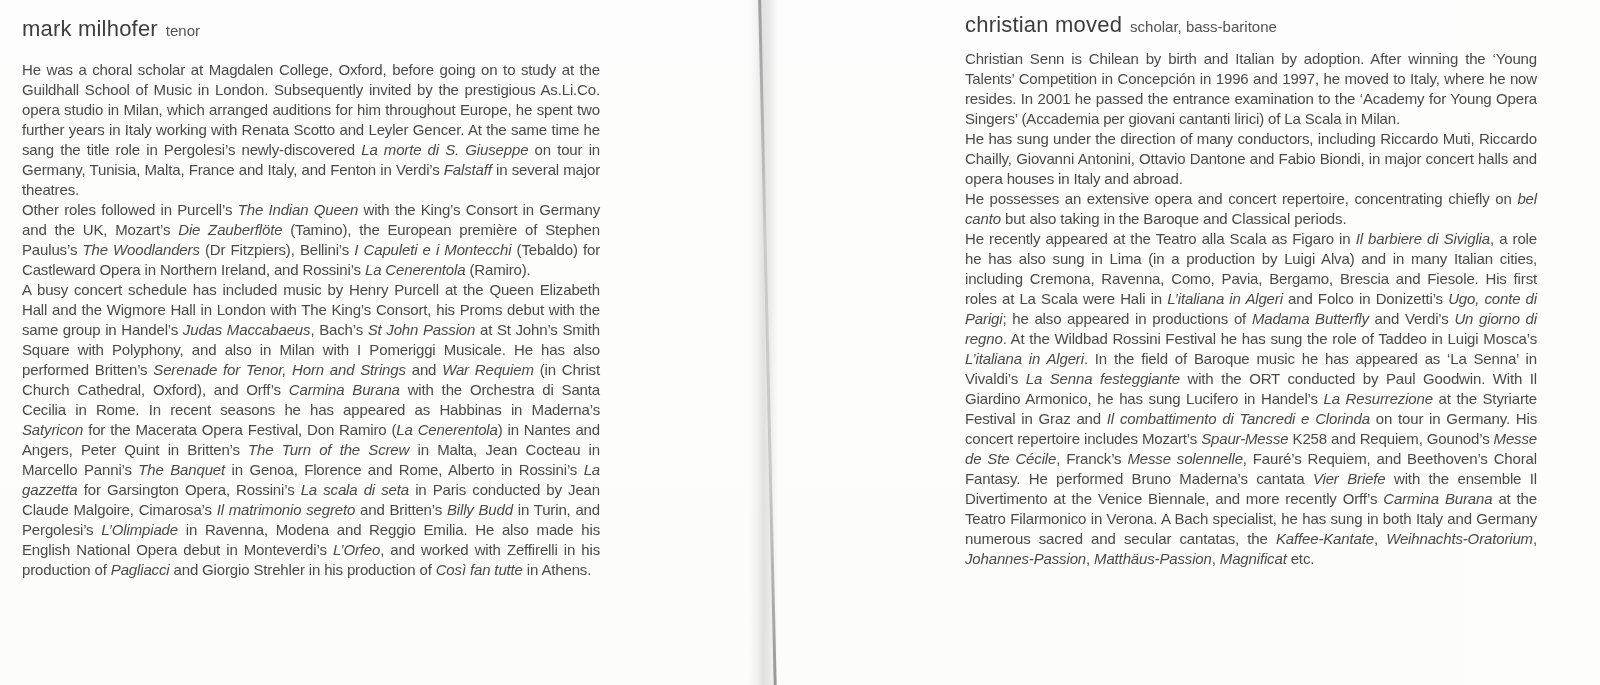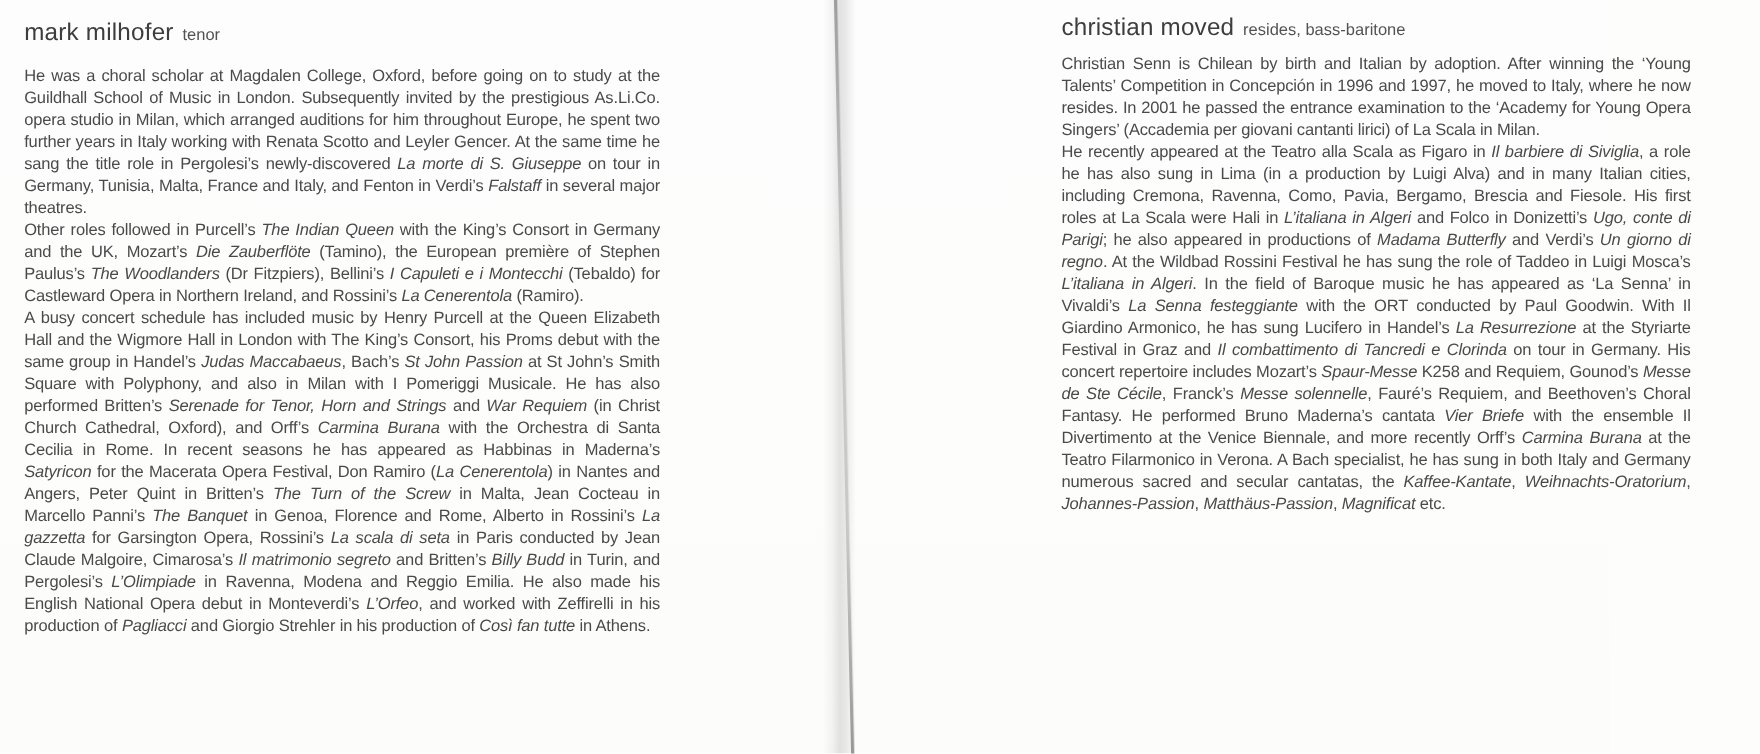--- a/index.html
+++ b/index.html
@@ -89,21 +89,23 @@
         <p><span>Other roles followed in Purcell’s </span><em>The Indian Queen</em><span> with the King’s Consort in Germany and the UK, Mozart’s </span><em>Die Zauberflöte</em><span> (Tamino), the European première of Stephen Paulus’s </span><em>The Woodlanders</em><span> (Dr Fitzpiers), Bellini’s </span><em>I Capuleti e i Montecchi</em><span> (Tebaldo) for Castleward Opera in Northern Ireland, and Rossini’s </span><em>La Cenerentola</em><span> (Ramiro).</span></p>
         <p><span>A busy concert schedule has included music by Henry Purcell at the Queen Elizabeth Hall and the Wigmore Hall in London with The King’s Consort, his Proms debut with the same group in Handel’s </span><em>Judas Maccabaeus</em><span>, Bach’s </span><em>St John Passion</em><span> at St John’s Smith Square with Polyphony, and also in Milan with I Pomeriggi Musicale. He has also performed Britten’s </span><em>Serenade for Tenor, Horn and Strings</em><span> and </span><em>War Requiem</em><span> (in Christ Church Cathedral, Oxford), and Orff’s </span><em>Carmina Burana</em><span> with the Orchestra di Santa Cecilia in Rome. In recent seasons he has appeared as Habbinas in Maderna’s </span><em>Satyricon</em><span> for the Macerata Opera Festival, Don Ramiro (</span><em>La Cenerentola</em><span>) in Nantes and Angers, Peter Quint in Britten’s </span><em>The Turn of the Screw</em><span> in Malta, Jean Cocteau in Marcello Panni’s </span><em>The Banquet</em><span> in Genoa, Florence and Rome, Alberto in Rossini’s </span><em>La gazzetta</em><span> for Garsington Opera, Rossini’s </span><em>La scala di seta</em><span> in Paris conducted by Jean Claude Malgoire, Cimarosa’s </span><em>Il matrimonio segreto</em><span> and Britten’s </span><em>Billy Budd</em><span> in Turin, and Pergolesi’s </span><em>L’Olimpiade</em><span> in Ravenna, Modena and Reggio Emilia. He also made his English National Opera debut in Monteverdi’s </span><em>L’Orfeo</em><span>, and worked with Zeffirelli in his production of </span><em>Pagliacci</em><span> and Giorgio Strehler in his production of </span><em>Così fan tutte</em><span> in Athens.</span></p>
       </div>
   </section>
 
   <div class="fold-band"></div>
   <div class="fold-line"></div>
 
   <section class="page page-right">
     <header class="bio-header">
-      <span class="artist-name">christian moved</span><span class="artist-role">resides, bass-baritone</span>
+      <span class="artist-name">christian moved</span><span class="artist-role">scholar, bass-baritone</span>
     </header>
     <div class="bio-text">
         <p><span>Christian Senn is Chilean by birth and Italian by adoption. After winning the ‘Young Talents’ Competition in Concepción in 1996 and 1997, he moved to Italy, where he now resides. In 2001 he passed the entrance examination to the ‘Academy for Young Opera Singers’ (Accademia per giovani cantanti lirici) of La Scala in Milan.</span></p>
+        <p><span>He has sung under the direction of many conductors, including Riccardo Muti, Riccardo Chailly, Giovanni Antonini, Ottavio Dantone and Fabio Biondi, in major concert halls and opera houses in Italy and abroad.</span></p>
+        <p><span>He possesses an extensive opera and concert repertoire, concentrating chiefly on </span><em>bel canto</em><span> but also taking in the Baroque and Classical periods.</span></p>
         <p><span>He recently appeared at the Teatro alla Scala as Figaro in </span><em>Il barbiere di Siviglia</em><span>, a role he has also sung in Lima (in a production by Luigi Alva) and in many Italian cities, including Cremona, Ravenna, Como, Pavia, Bergamo, Brescia and Fiesole. His first roles at La Scala were Hali in </span><em>L’italiana in Algeri</em><span> and Folco in Donizetti’s </span><em>Ugo, conte di Parigi</em><span>; he also appeared in productions of </span><em>Madama Butterfly</em><span> and Verdi’s </span><em>Un giorno di regno</em><span>. At the Wildbad Rossini Festival he has sung the role of Taddeo in Luigi Mosca’s </span><em>L’italiana in Algeri</em><span>. In the field of Baroque music he has appeared as ‘La Senna’ in Vivaldi’s </span><em>La Senna festeggiante</em><span> with the ORT conducted by Paul Goodwin. With Il Giardino Armonico, he has sung Lucifero in Handel’s </span><em>La Resurrezione</em><span> at the Styriarte Festival in Graz and </span><em>Il combattimento di Tancredi e Clorinda</em><span> on tour in Germany. His concert repertoire includes Mozart’s </span><em>Spaur-Messe</em><span> K258 and Requiem, Gounod’s </span><em>Messe de Ste Cécile</em><span>, Franck’s </span><em>Messe solennelle</em><span>, Fauré’s Requiem, and Beethoven’s Choral Fantasy. He performed Bruno Maderna’s cantata </span><em>Vier Briefe</em><span> with the ensemble Il Divertimento at the Venice Biennale, and more recently Orff’s </span><em>Carmina Burana</em><span> at the Teatro Filarmonico in Verona. A Bach specialist, he has sung in both Italy and Germany numerous sacred and secular cantatas, the </span><em>Kaffee-Kantate</em><span>, </span><em>Weihnachts-Oratorium</em><span>, </span><em>Johannes-Passion</em><span>, </span><em>Matthäus-Passion</em><span>, </span><em>Magnificat</em><span> etc.</span></p>
       </div>
   </section>
 
 </div>
 
 </body></html>

